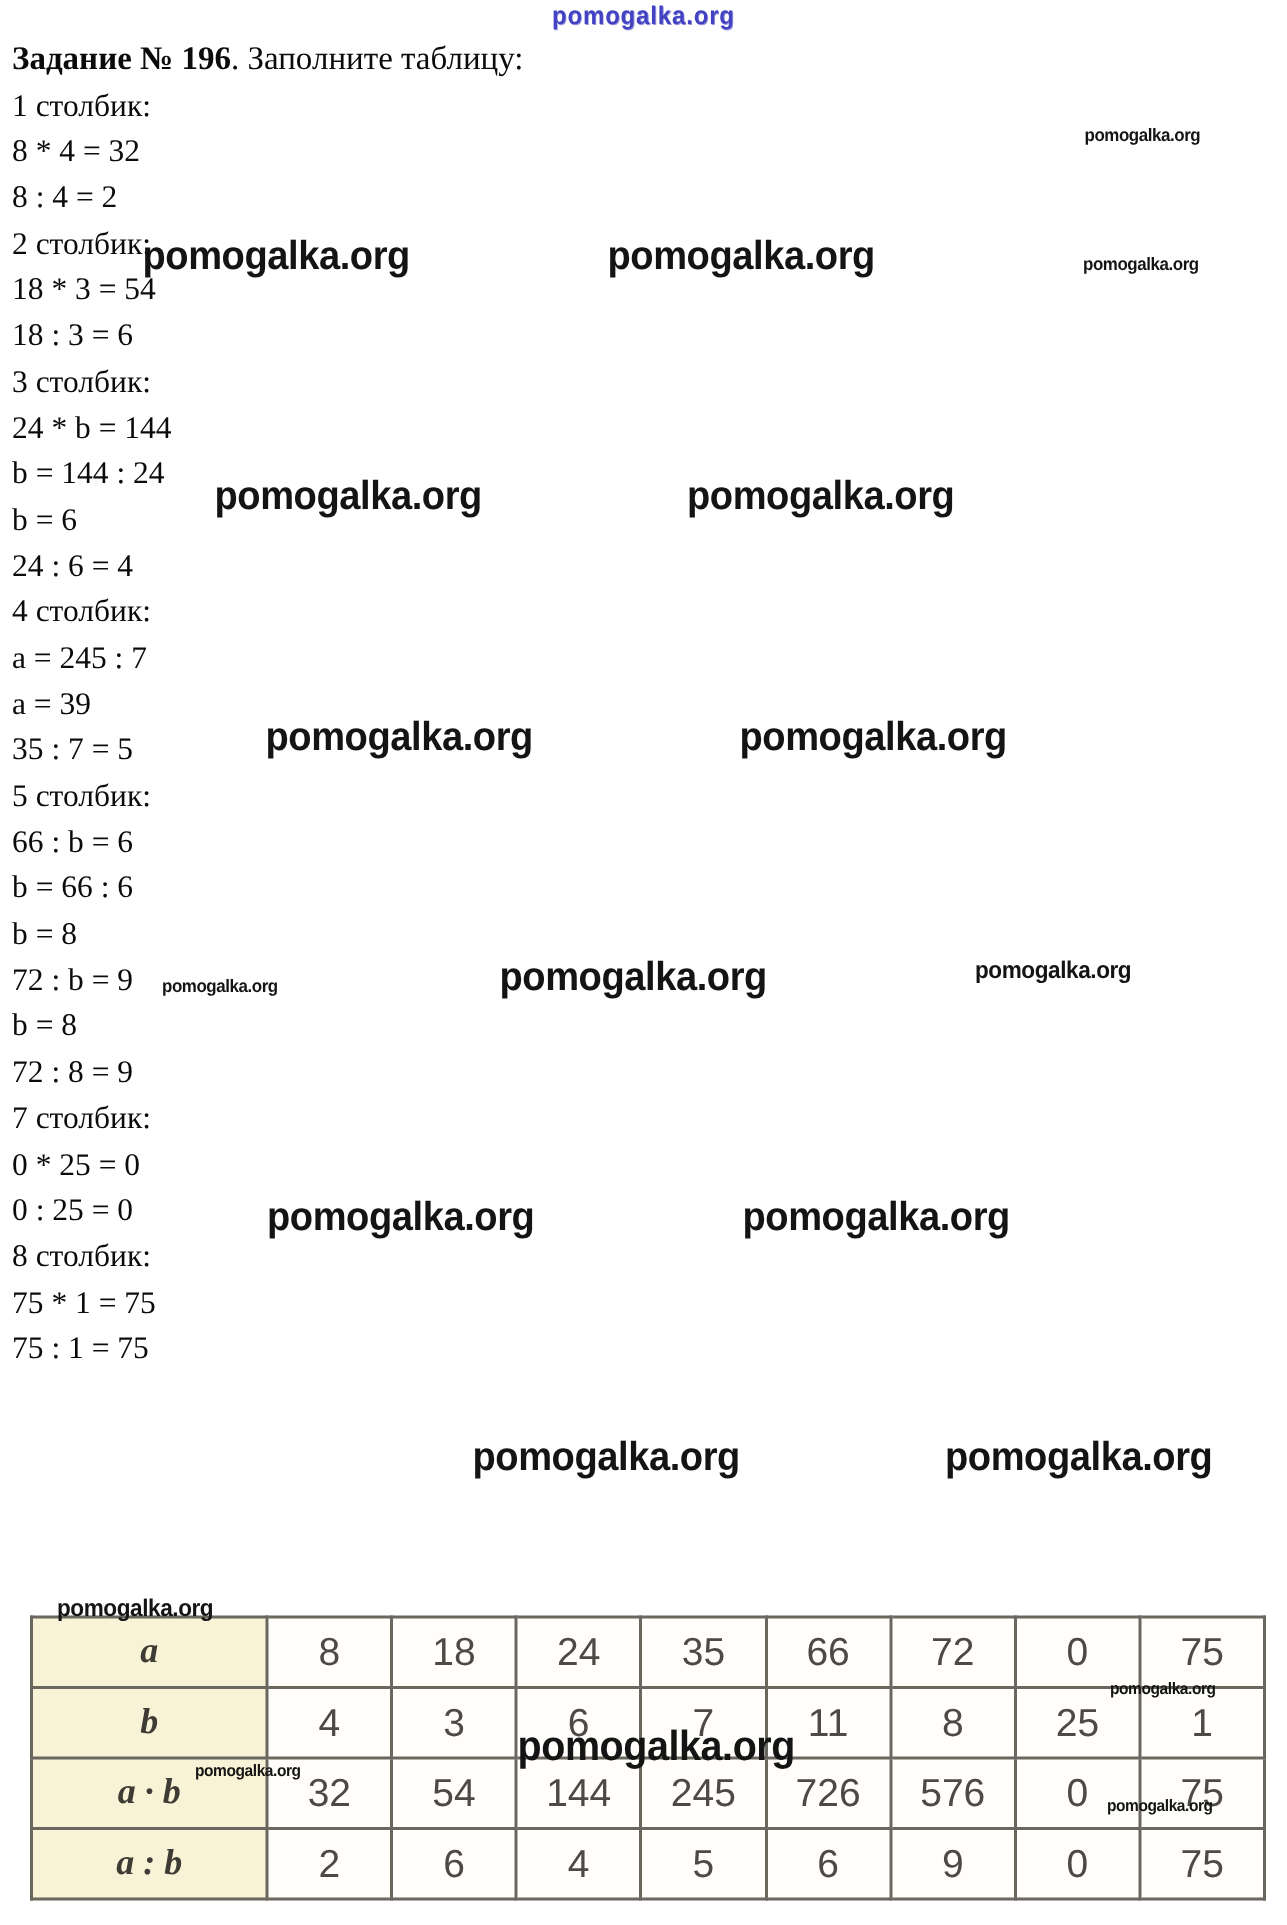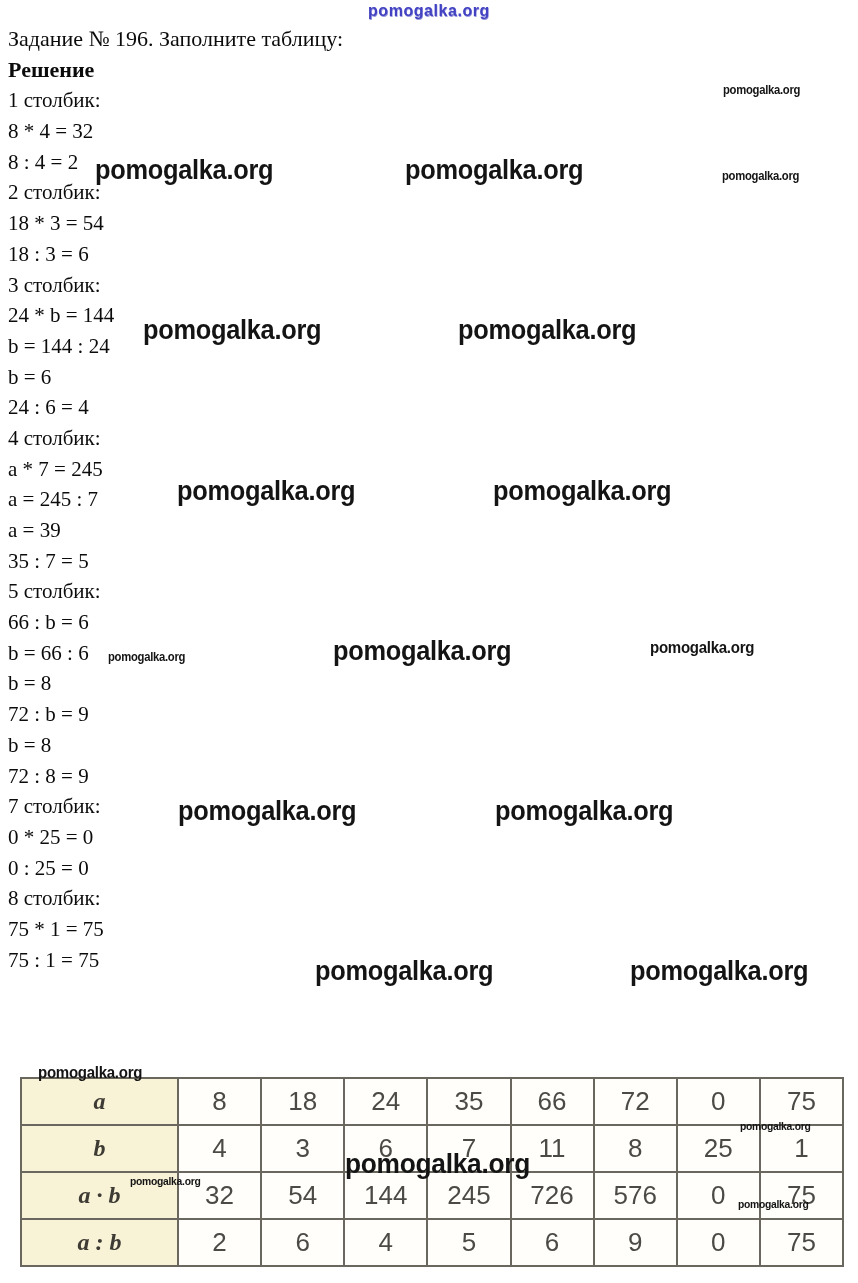--- a/index.html
+++ b/index.html
@@ -16,21 +16,21 @@
   .solution-text {
     position: absolute;
     left: 8px;
     top: 24px;
     font-size: 21px;
     line-height: 30.7px;
     white-space: nowrap;
   }
   .line { height: 30.7px; }
   .title-line { font-size: 22px; }
-  .title-bold { font-weight: normal; }
+  .title-bold { font-weight: bold; }
   .heading-line { font-weight: bold; font-size: 22px; }
   
   .wm {
     position: absolute;
     font-family: "Liberation Sans", sans-serif;
     font-weight: 700;
     color: #141414;
     line-height: 1;
     letter-spacing: -0.3px;
     white-space: nowrap;
@@ -71,35 +71,33 @@
     color: #3e3b34;
   }
 </style>
 </head>
 <body>
 
 <div class="page">
 
   <div class="solution-text">
     <div class="line title-line"><span class="title-bold">Задание № 196</span><span>. Заполните таблицу:</span></div>
-    <div class="line heading-line">Решение</div>
     <div id="solution-lines">
         <div class="line">1 столбик:</div>
         <div class="line">8 * 4 = 32</div>
         <div class="line">8 : 4 = 2</div>
         <div class="line">2 столбик:</div>
         <div class="line">18 * 3 = 54</div>
         <div class="line">18 : 3 = 6</div>
         <div class="line">3 столбик:</div>
         <div class="line">24 * b = 144</div>
         <div class="line">b = 144 : 24</div>
         <div class="line">b = 6</div>
         <div class="line">24 : 6 = 4</div>
         <div class="line">4 столбик:</div>
-        <div class="line">a * 7 = 245</div>
         <div class="line">a = 245 : 7</div>
         <div class="line">a = 39</div>
         <div class="line">35 : 7 = 5</div>
         <div class="line">5 столбик:</div>
         <div class="line">66 : b = 6</div>
         <div class="line">b = 66 : 6</div>
         <div class="line">b = 8</div>
         <div class="line">72 : b = 9</div>
         <div class="line">b = 8</div>
         <div class="line">72 : 8 = 9</div>

